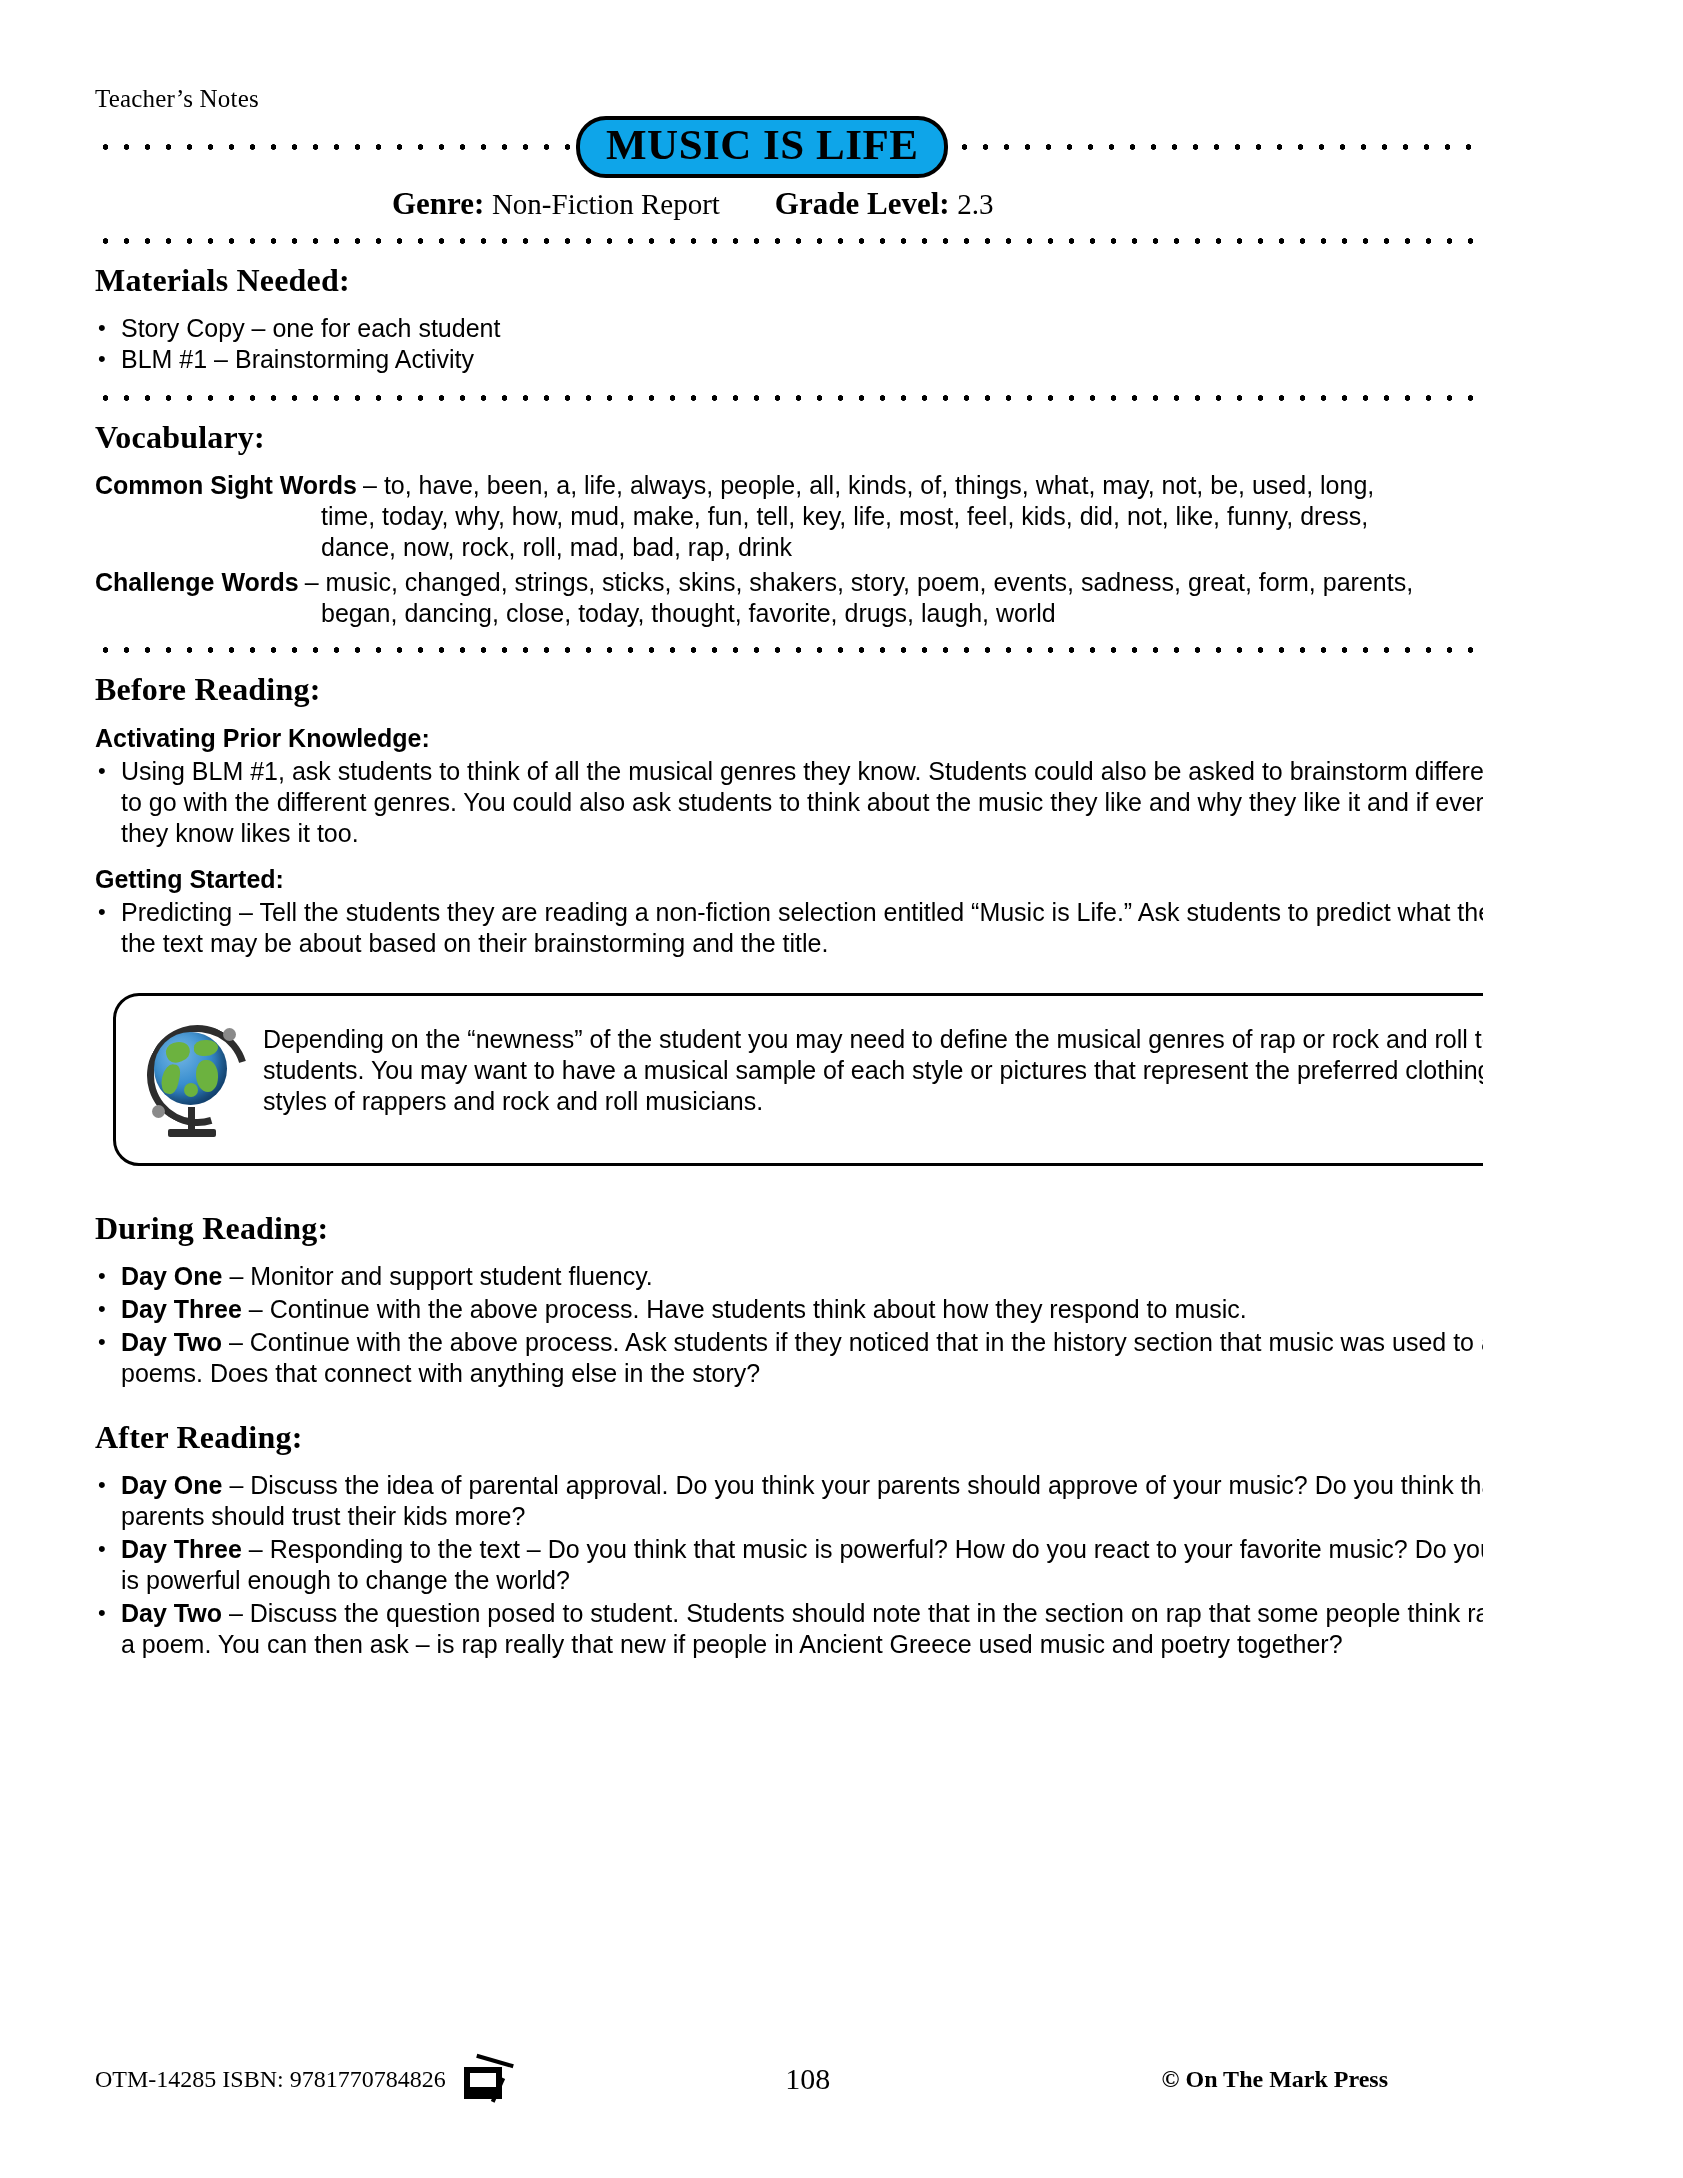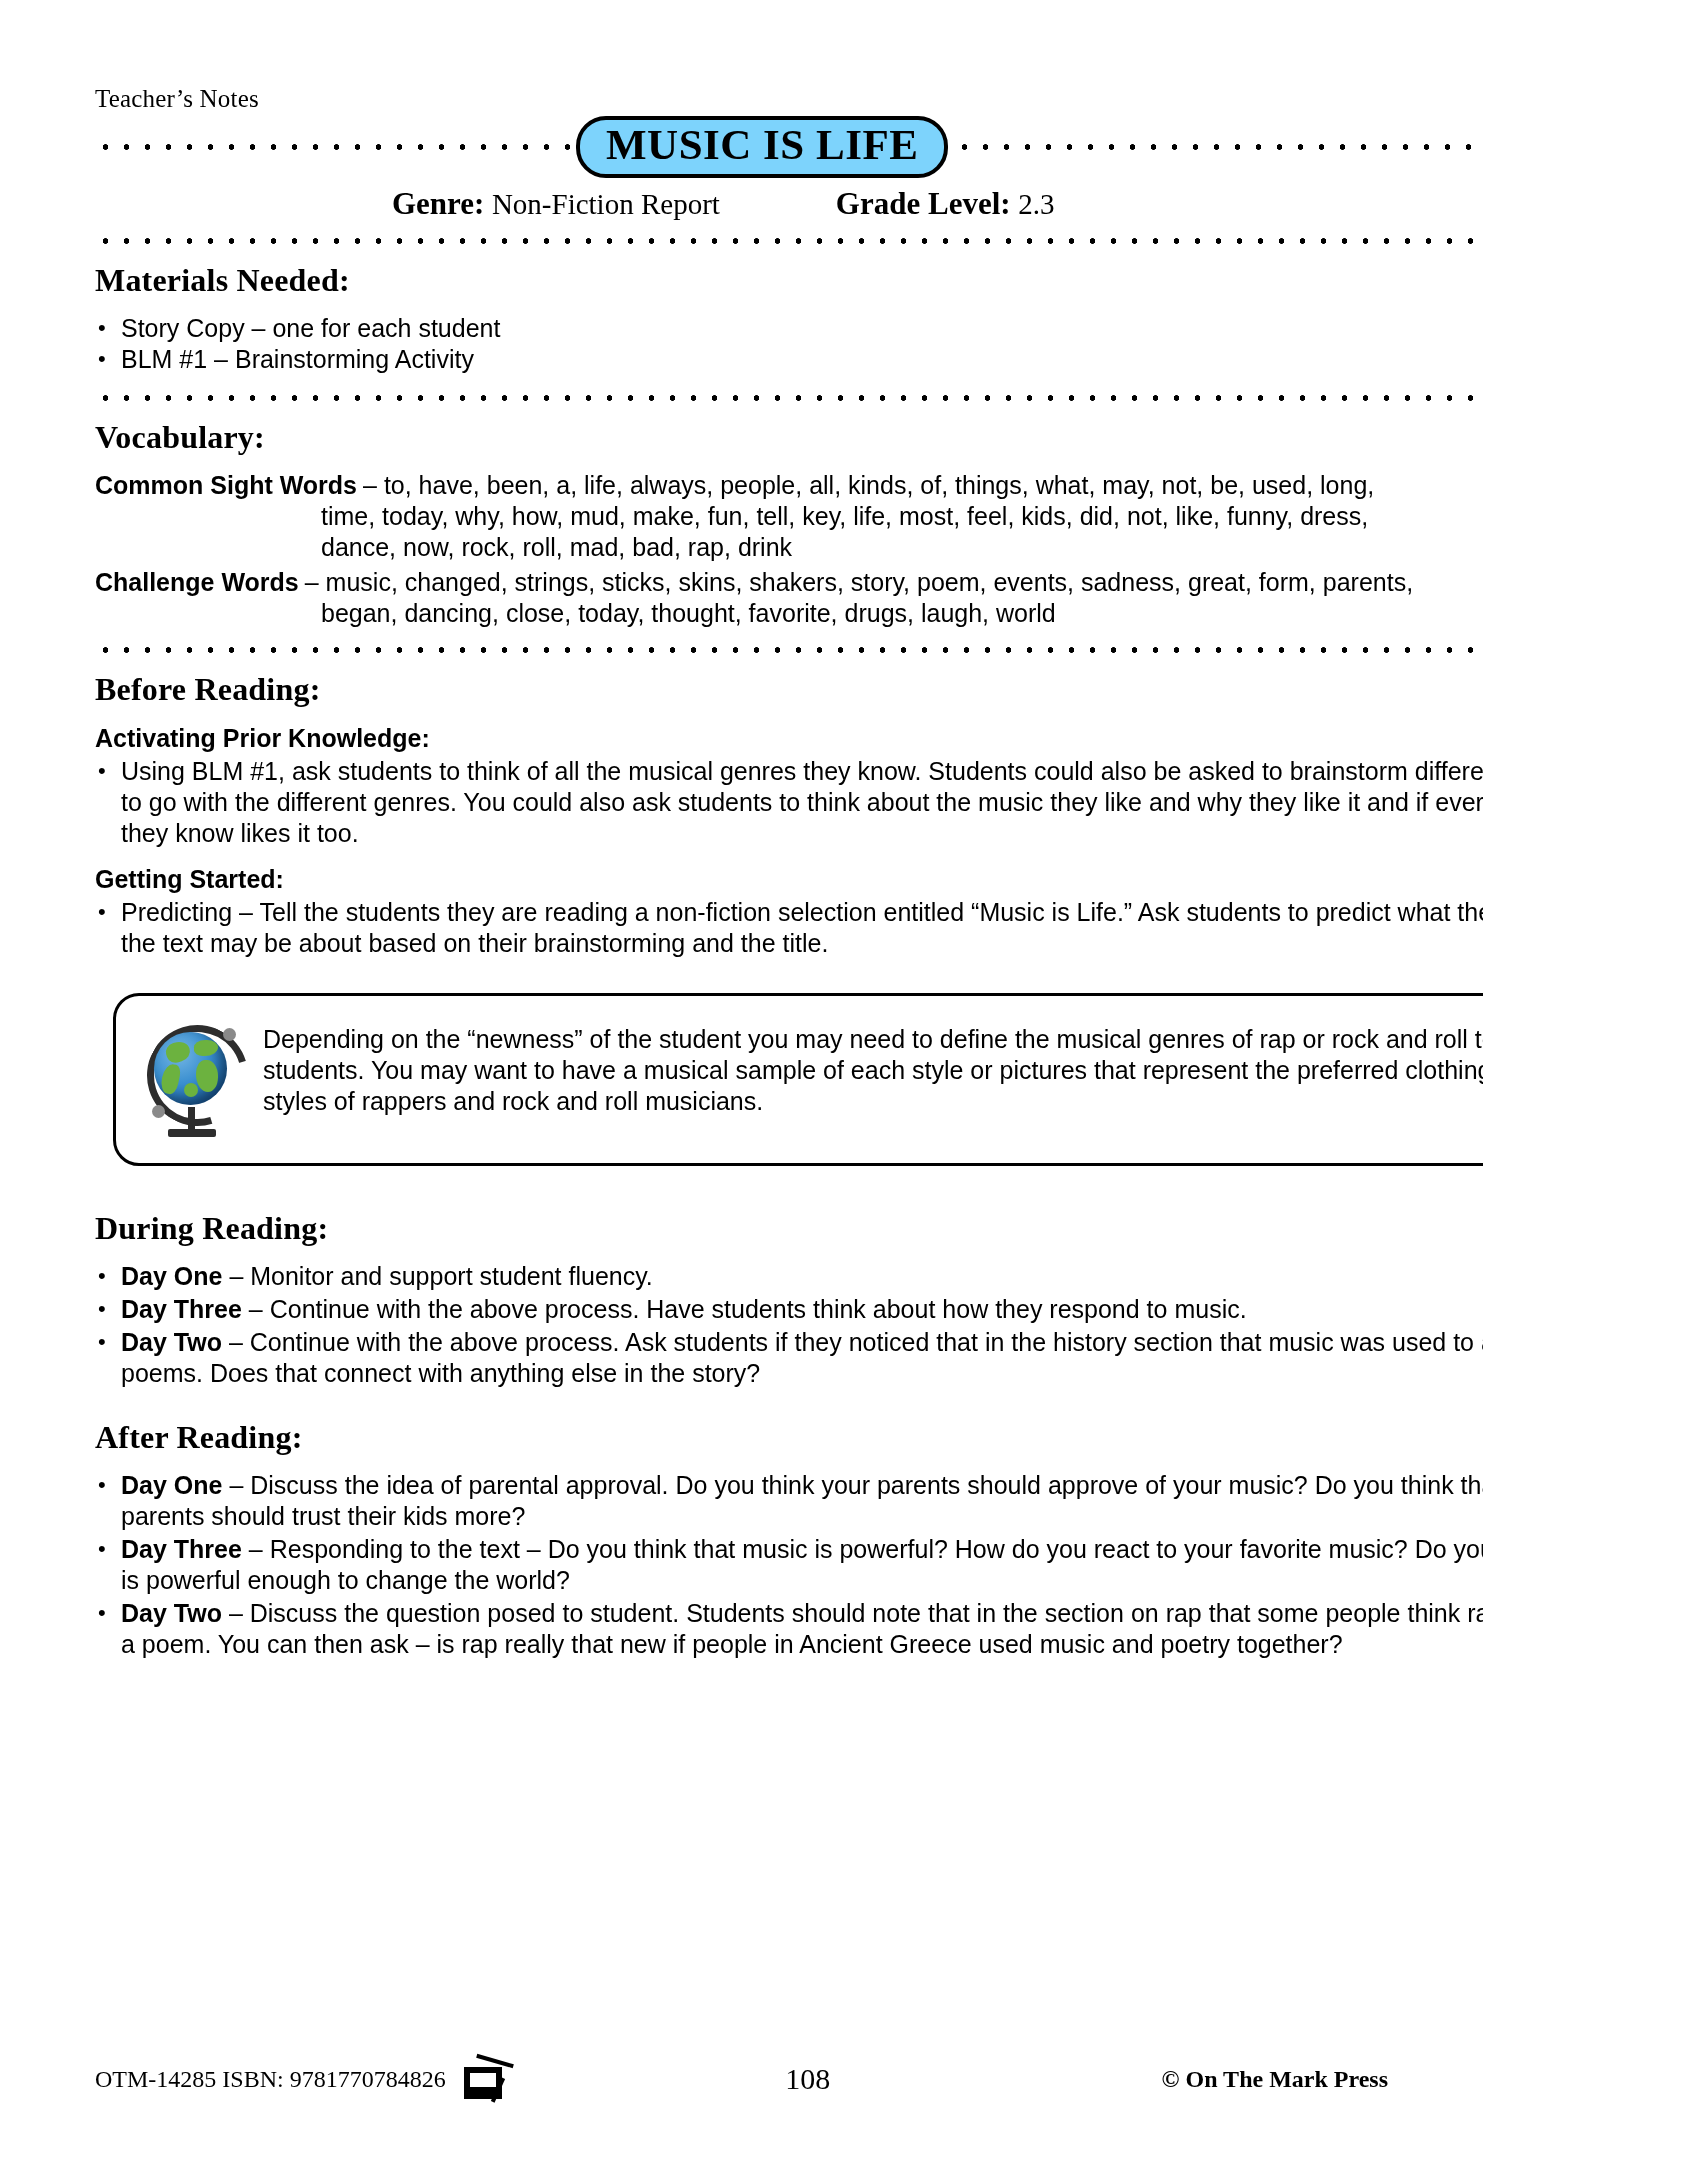--- a/index.html
+++ b/index.html
@@ -60,39 +60,39 @@
     border: 4px solid #000;
     border-radius: 30px;
     padding: 1px 26px 5px 26px;
     margin: 0 6px;
     font-family: "Liberation Serif", serif;
     font-weight: bold;
     font-size: 43px;
     line-height: 48px;
     letter-spacing: 0.5px;
     white-space: nowrap;
-    background: #7dd3fc;
+    background: #0ea5e9;
     position: relative;
     z-index: 2;
   }
   .banner-left { max-width: 475px; }
 
   
   .meta-row {
     display: flex;
     justify-content: flex-start;
     align-items: flex-end;
     margin-top: 12px;
     margin-bottom: 14px;
     font-family: "Liberation Serif", serif;
     font-size: 30px;
   }
   .meta-item { white-space: nowrap; }
   .meta-item.genre { margin-left: 297px; }
-  .meta-item.grade { margin-left: 116px; }
+  .meta-item.grade { margin-left: 55px; }
   .meta-label {
     font-weight: bold;
     font-size: 31px;
   }
   .meta-value { font-size: 29px; }
 
   
   h2.section-title {
     font-family: "Liberation Serif", serif;
     font-weight: bold;

